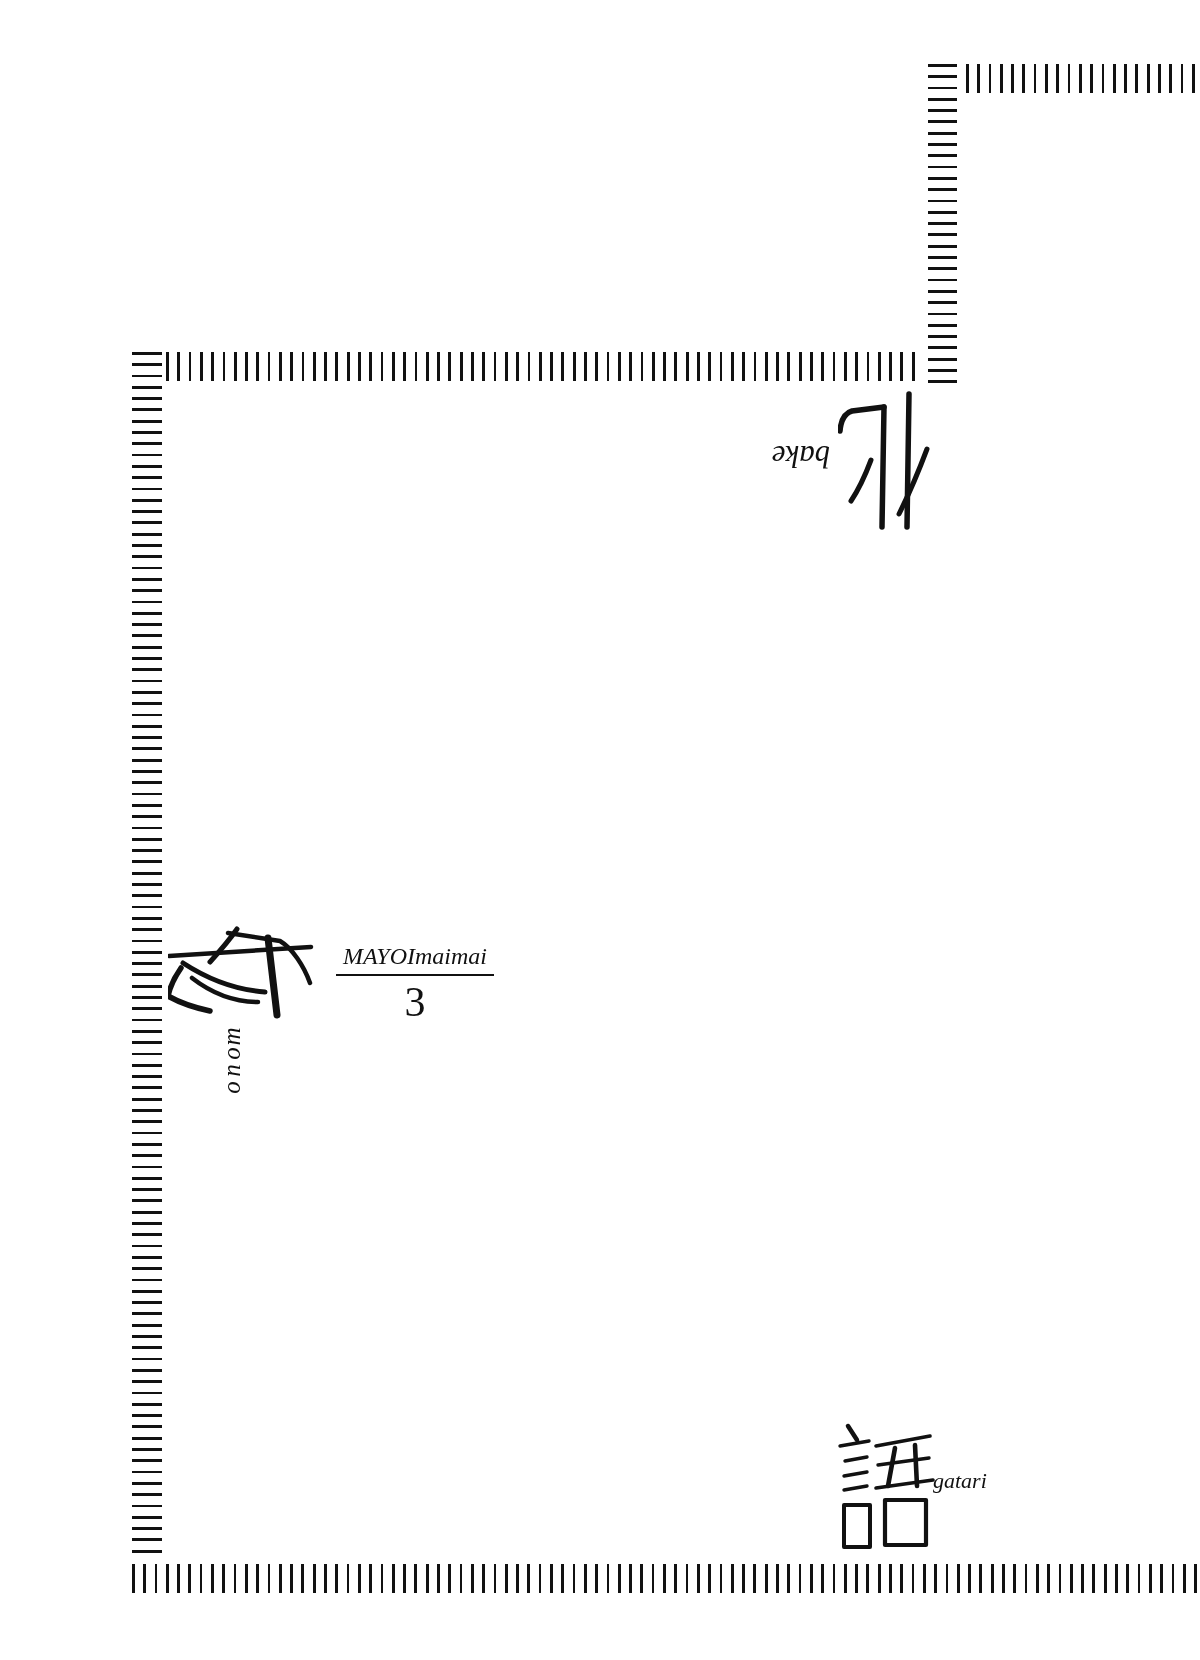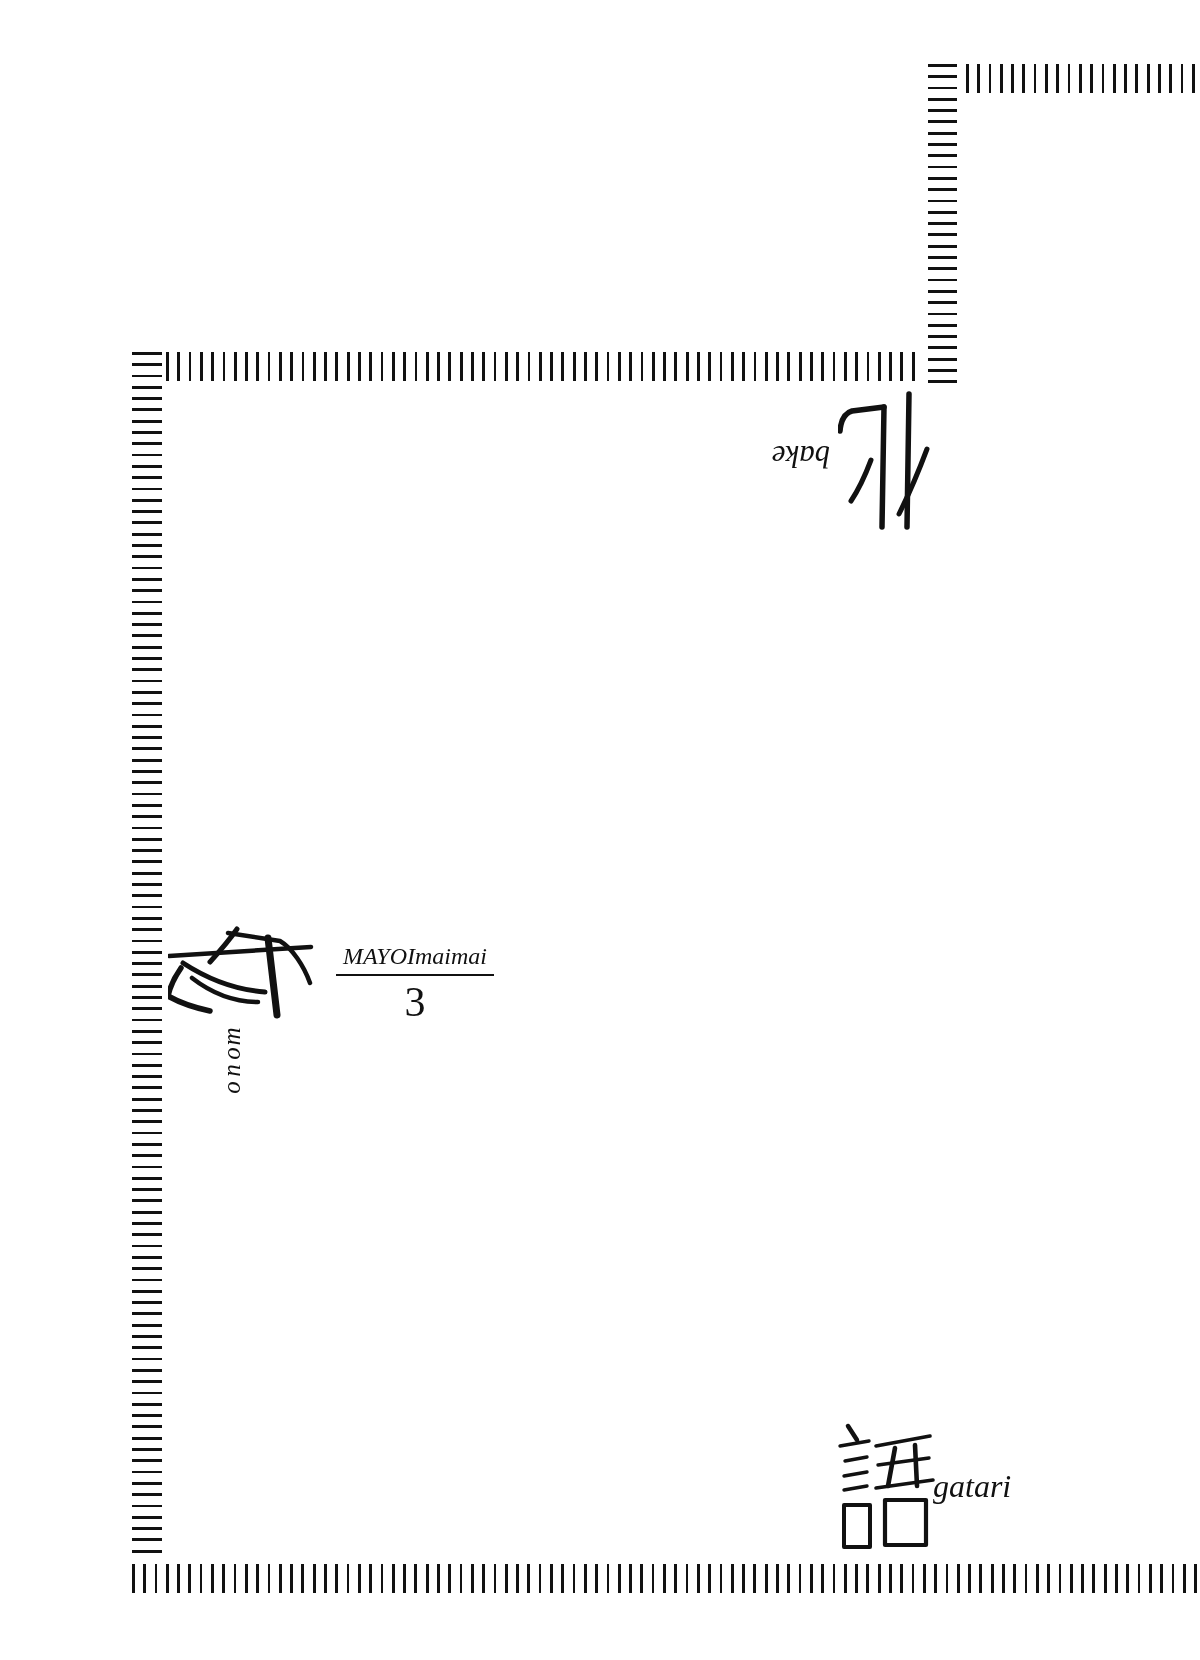--- a/index.html
+++ b/index.html
@@ -55,21 +55,21 @@
     left: 214px; top: 1028px; width: 34px;
     font-size: 25px;
     display: flex; flex-direction: column; align-items: center;
   }
   #mono-label .vletter {
     display: block; width: 34px; height: 17px; line-height: 17px;
     text-align: center; transform: rotate(-90deg);
   }
   #gatari-label {
     left: 933px; top: 1470px;
-    font-size: 32px;
+    font-size: 22px;
   }
 
   
   .fraction {
     position: absolute;
     left: 336px; top: 942px; width: 158px;
     display: flex; flex-direction: column; align-items: center;
     color: var(--ink);
     justify-content: center;
   }

